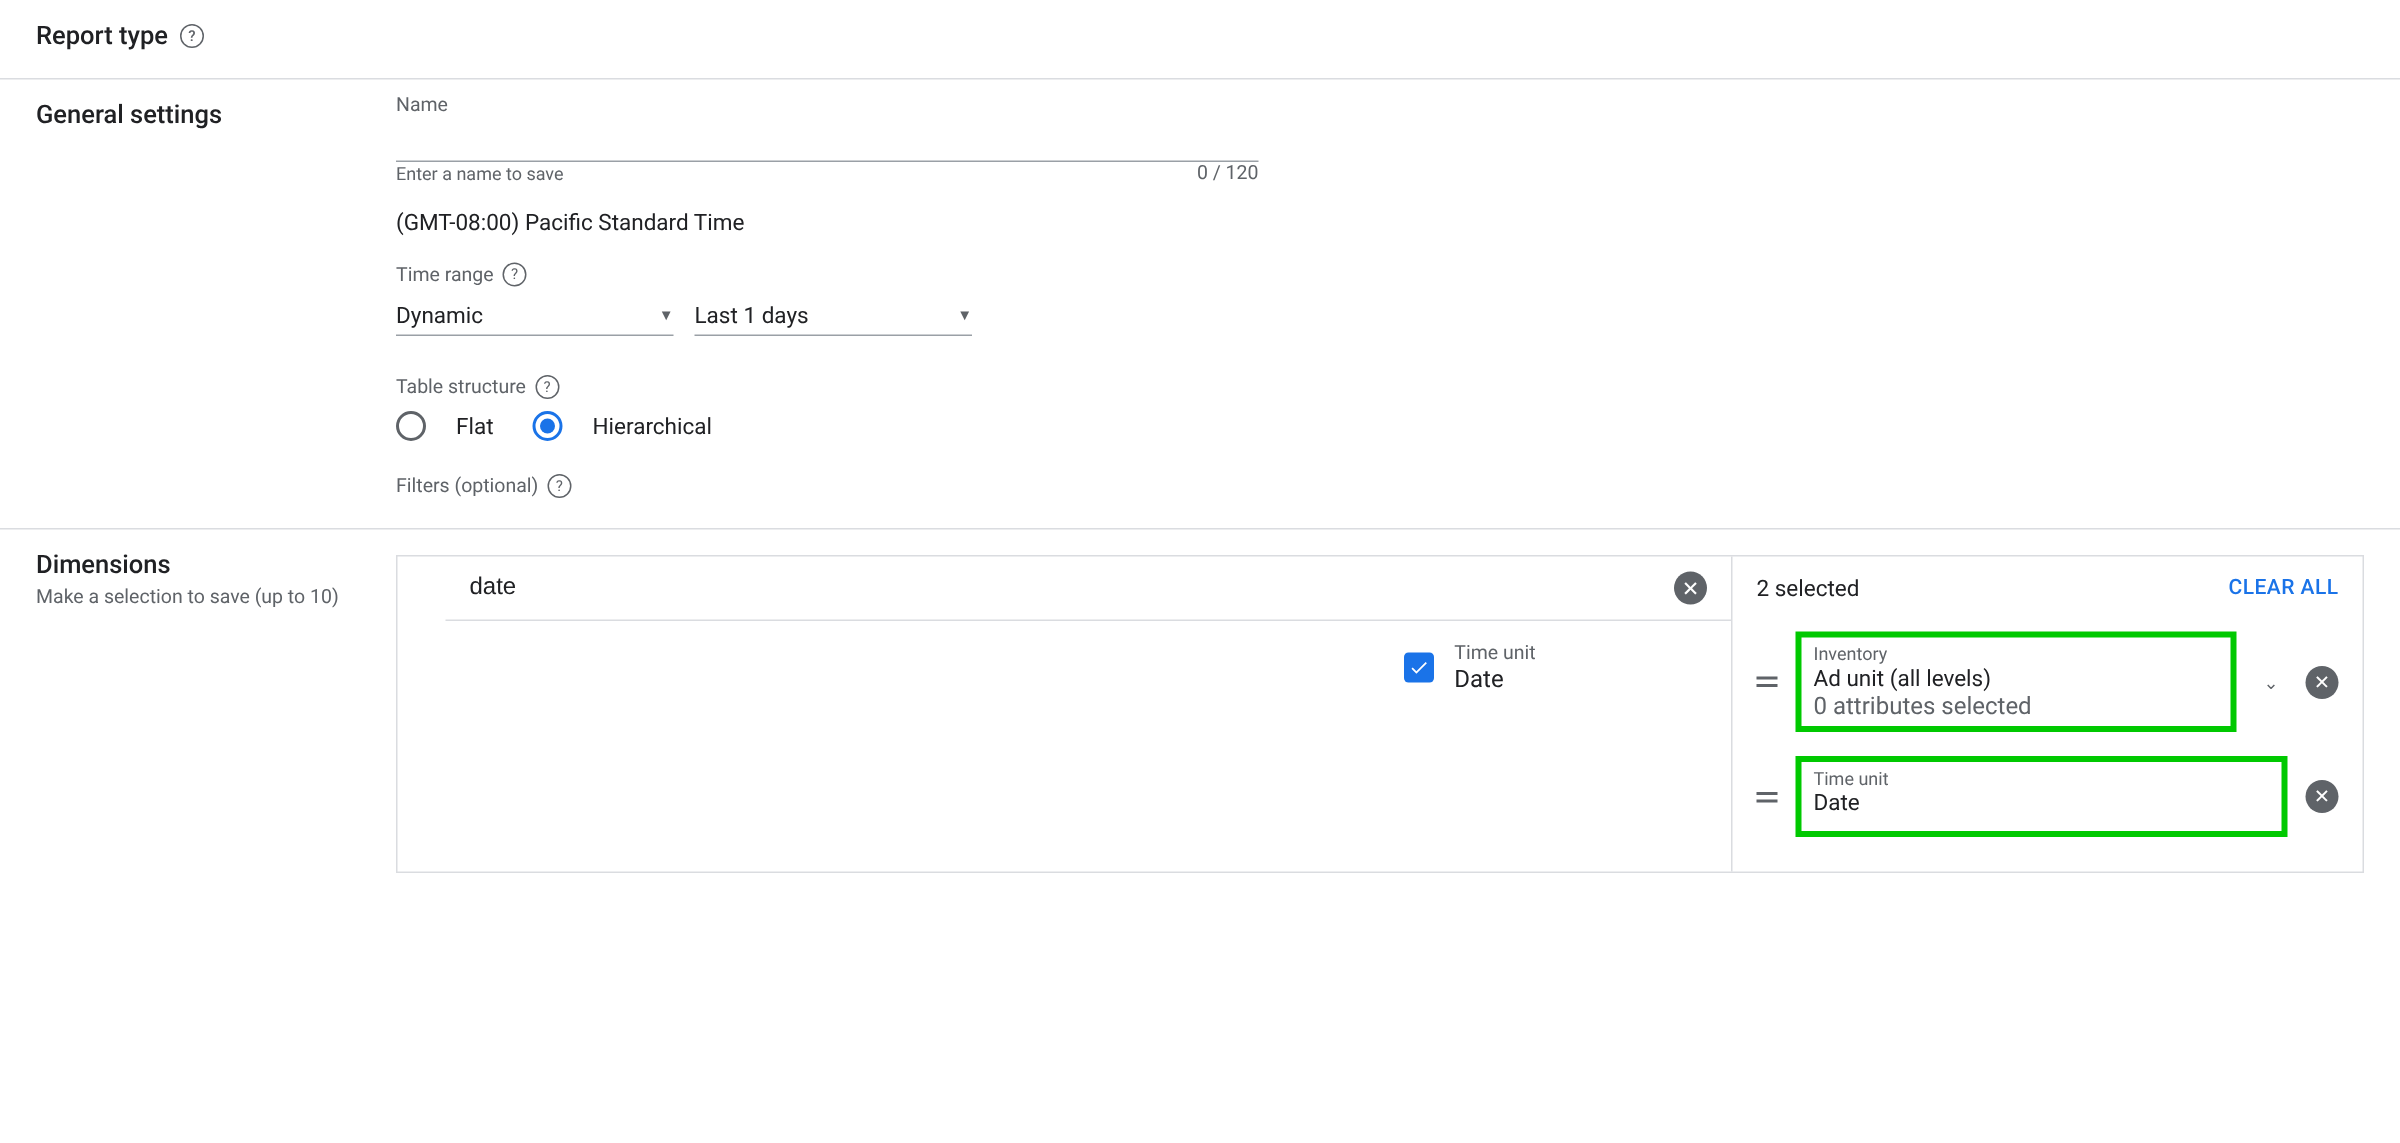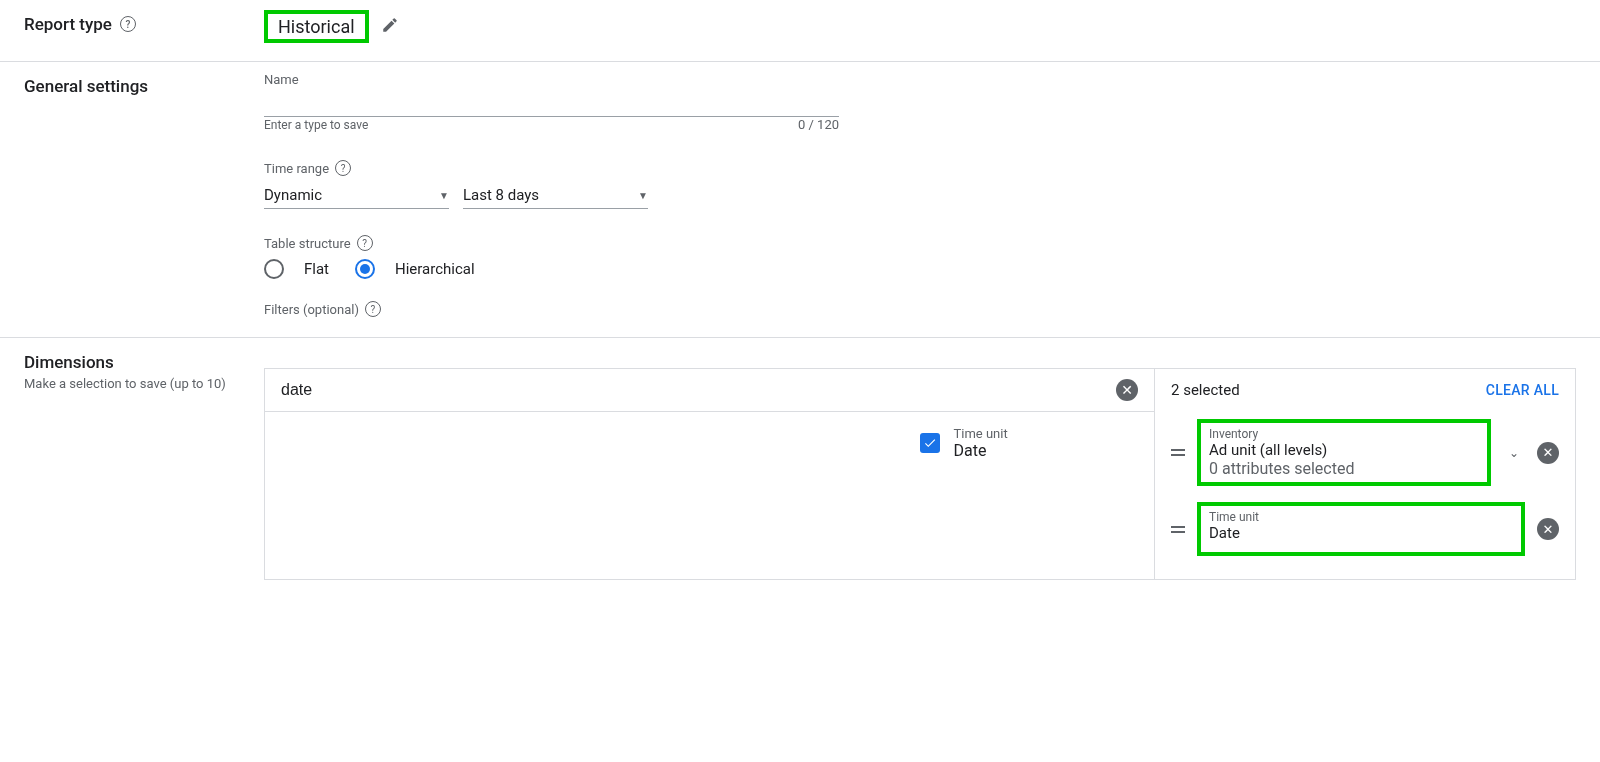--- a/index.html
+++ b/index.html
@@ -25,21 +25,21 @@
 .select-box .caret { font-size: 10px; color: #5f6368; }
 .select-group { display: flex; gap: 14px; margin-top: 6px; }
 .radio-row { display: flex; gap: 26px; margin-top: 8px; align-items: center; }
 .radio-item { display: flex; align-items: center; gap: 20px; font-size: 15px; color: #202124; cursor: pointer; }
 .radio { width: 20px; height: 20px; border: 2px solid #5f6368; border-radius: 50%; display: inline-flex; align-items: center; justify-content: center; }
 .radio.selected { border-color: #1a73e8; }
 .radio.selected::after { content: ""; width: 10px; height: 10px; border-radius: 50%; background: #1a73e8; }
 .add-filter-row { display: flex; align-items: center; gap: 16px; margin-top: 10px; cursor: pointer; width: 575px; border-bottom: 1px solid #e0e0e0; padding: 10px 0 12px; }
 .funnel-icon svg { width: 18px; height: 18px; fill: #5f6368; }
 .add-filter-text { font-size: 15px; color: #5f6368; }
-.dim-panel { display: flex; border: 1px solid #dadce0; margin-top: 20px; }
+.dim-panel { display: flex; border: 1px solid #dadce0; margin-top: 7px; padding-left: 32px; }
 .dim-left { flex: 1; border-right: 1px solid #dadce0; min-height: 210px; }
 .dim-search-row { display: flex; align-items: center; padding: 10px 16px; border-bottom: 1px solid #dadce0; }
 .dim-search-input { flex: 1; border: none; outline: none; font-size: 16px; color: #202124; background: transparent; }
 .clear-circle { width: 22px; height: 22px; border-radius: 50%; background: #5f6368; color: #fff; display: flex; align-items: center; justify-content: center; font-size: 14px; cursor: pointer; }
 .dim-result-row { display: flex; align-items: center; padding: 14px 16px; gap: 14px; }
 .dim-result-left { flex: 1; }
 .checkbox { width: 20px; height: 20px; border-radius: 3px; background: #1a73e8; display: flex; align-items: center; justify-content: center; cursor: pointer; margin-left: 440px; }
 .checkbox svg { width: 14px; height: 14px; fill: #fff; }
 .dim-result-cat { font-size: 13px; color: #5f6368; }
 .dim-result-name { font-size: 16px; color: #202124; }
@@ -61,58 +61,49 @@
 </head>
 <body>
 
 <div class="section">
   <div class="label-col">
     <div class="label-title">
       <span>Report type</span>
       <span class="help-icon">?</span>
     </div>
   </div>
-  <div class="content-col">
-    <div class="row-flex">
-      <span class="highlight-box">Historical</span>
-      <span class="edit-icon">
-        <svg viewBox="0 0 24 24">
-            <path d="M3 17.25V21h3.75L17.81 9.94l-3.75-3.75L3 17.25zM20.71 7.04a1 1 0 0 0 0-1.41l-2.34-2.34a1 1 0 0 0-1.41 0l-1.83 1.83 3.75 3.75 1.83-1.83z"></path>
-          </svg>
-      </span>
-    </div>
-  </div>
 </div>
 
 <div class="section">
   <div class="label-col">
     <div class="label-title">General settings</div>
   </div>
   <div class="content-col">
     <div class="field-label">Name</div>
     <input type="text" class="text-input" value="" style="">
     <div class="input-row">
-      <span class="hint">Enter a type to save</span>
+      <span class="hint">Enter a name to save</span>
       <span class="counter">0 / 120</span>
     </div>
 
     <div class="vspace" style="height:10px"></div>
+    <div class="tz-value">(GMT-08:00) Pacific Standard Time</div>
 
     <div class="vspace"></div>
     <div class="field-label">
       <span>Time range</span>
       <span class="help-icon">?</span>
     </div>
     <div class="select-group">
       <div class="select-box">
         <span>Dynamic</span>
         <span class="caret">▼</span>
       </div>
       <div class="select-box">
-        <span>Last 8 days</span>
+        <span>Last 1 days</span>
         <span class="caret">▼</span>
       </div>
     </div>
 
     <div class="vspace" style="height:26px"></div>
     <div class="field-label">
       <span>Table structure</span>
       <span class="help-icon">?</span>
     </div>
     <div class="radio-row">

